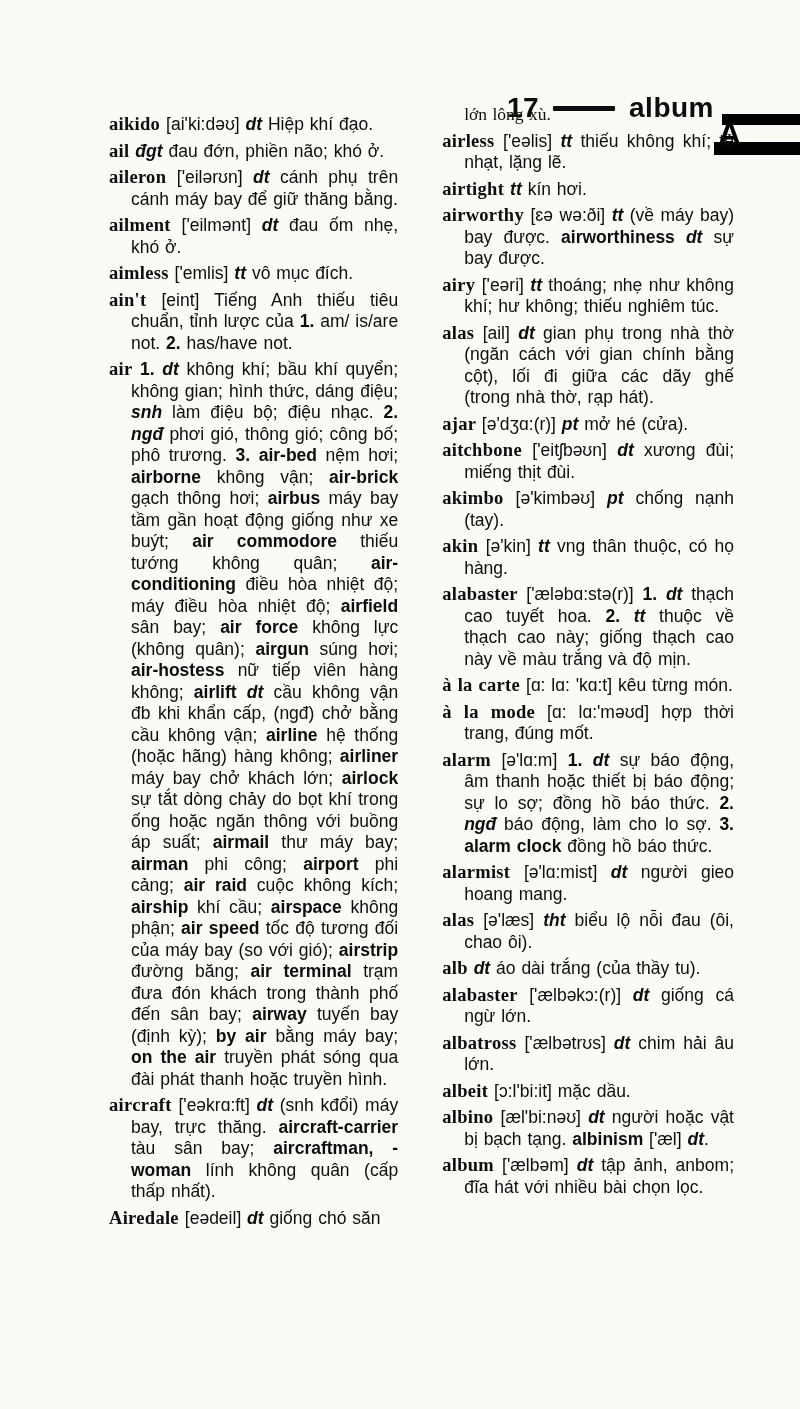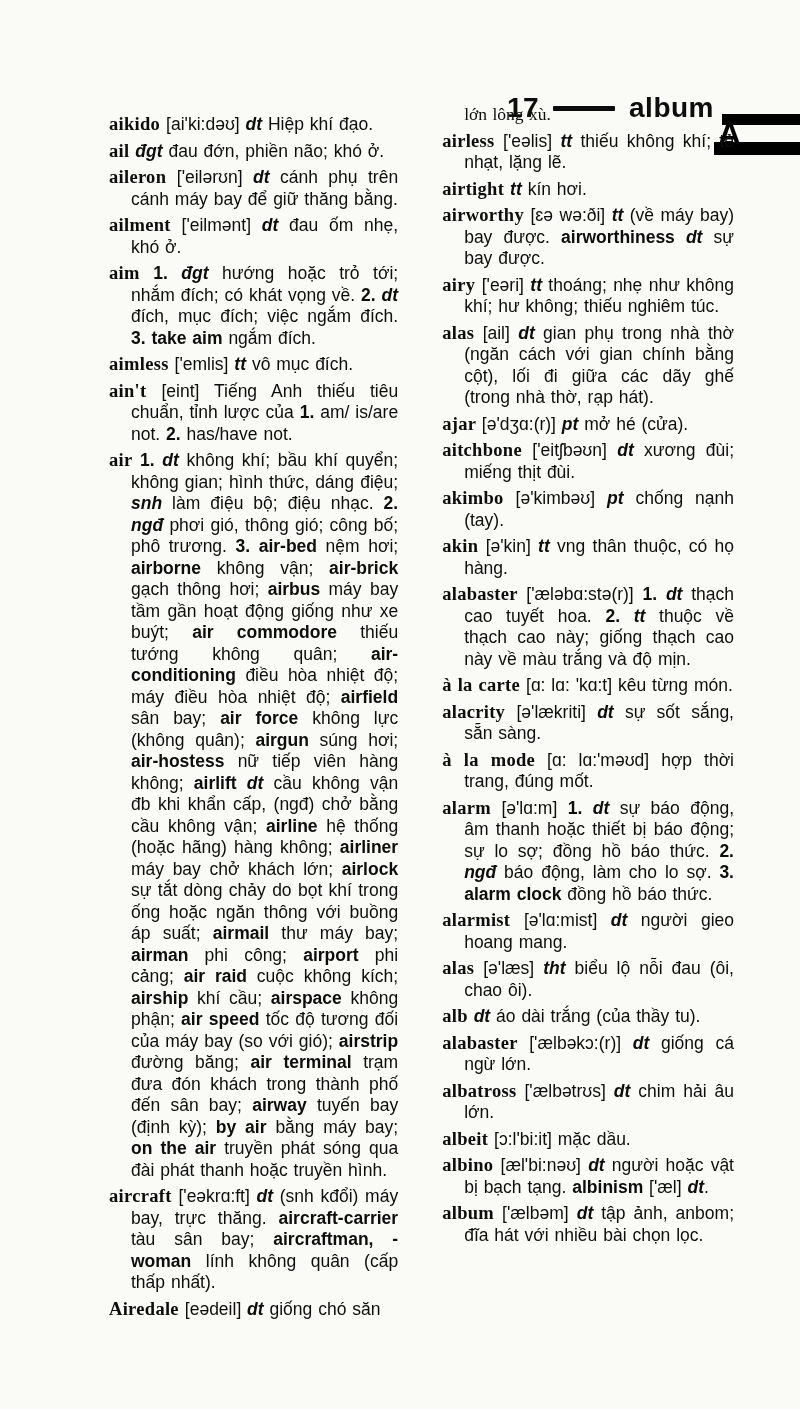--- a/index.html
+++ b/index.html
@@ -95,41 +95,39 @@
     <div class="bar-bottom"></div>
     <span class="letter">A</span>
   </div>
 
   <div class="columns">
     <div class="col col-left" id="col-left">
         <p class="entry"><span class="seg-h">aikido </span><span class="seg-n">[ai'ki:dəʊ] </span><span class="seg-bi">dt </span><span class="seg-n">Hiệp khí đạo.</span></p>
         <p class="entry"><span class="seg-h">ail </span><span class="seg-bi">đgt </span><span class="seg-n">đau đớn, phiền não; khó ở.</span></p>
         <p class="entry"><span class="seg-h">aileron </span><span class="seg-n">['eilərʊn] </span><span class="seg-bi">dt </span><span class="seg-n">cánh phụ trên cánh máy bay để giữ thăng bằng.</span></p>
         <p class="entry"><span class="seg-h">ailment </span><span class="seg-n">['eilmənt] </span><span class="seg-bi">dt </span><span class="seg-n">đau ốm nhẹ, khó ở.</span></p>
-        <p class="entry"><span class="seg-h">aim </span><span class="seg-b">1. </span><span class="seg-bi">đgt </span><span class="seg-n">hướng hoặc trỏ tới; nhắm đích; có khát vọng về. </span><span class="seg-b">2. </span><span class="seg-bi">dt </span><span class="seg-n">đích, mục đích; việc ngắm đích. </span><span class="seg-b">3. take aim </span><span class="seg-n">ngắm đích.</span></p>
         <p class="entry"><span class="seg-h">aimless </span><span class="seg-n">['emlis] </span><span class="seg-bi">tt </span><span class="seg-n">vô mục đích.</span></p>
         <p class="entry"><span class="seg-h">ain't </span><span class="seg-n">[eint] Tiếng Anh thiếu tiêu chuẩn, tỉnh lược của </span><span class="seg-b">1. </span><span class="seg-n">am/ is/are not. </span><span class="seg-b">2. </span><span class="seg-n">has/have not.</span></p>
         <p class="entry"><span class="seg-h">air </span><span class="seg-b">1. </span><span class="seg-bi">dt </span><span class="seg-n">không khí; bầu khí quyển; không gian; hình thức, dáng điệu; </span><span class="seg-bi">snh </span><span class="seg-n">làm điệu bộ; điệu nhạc. </span><span class="seg-b">2. </span><span class="seg-bi">ngđ </span><span class="seg-n">phơi gió, thông gió; công bố; phô trương. </span><span class="seg-b">3. air-bed </span><span class="seg-n">nệm hơi; </span><span class="seg-b">airborne </span><span class="seg-n">không vận; </span><span class="seg-b">air-brick </span><span class="seg-n">gạch thông hơi; </span><span class="seg-b">airbus </span><span class="seg-n">máy bay tầm gần hoạt động giống như xe buýt; </span><span class="seg-b">air commodore </span><span class="seg-n">thiếu tướng không quân; </span><span class="seg-b">air-conditioning </span><span class="seg-n">điều hòa nhiệt độ; máy điều hòa nhiệt độ; </span><span class="seg-b">airfield </span><span class="seg-n">sân bay; </span><span class="seg-b">air force </span><span class="seg-n">không lực (không quân); </span><span class="seg-b">airgun </span><span class="seg-n">súng hơi; </span><span class="seg-b">air-hostess </span><span class="seg-n">nữ tiếp viên hàng không; </span><span class="seg-b">airlift </span><span class="seg-bi">dt </span><span class="seg-n">cầu không vận đb khi khẩn cấp, (ngđ) chở bằng cầu không vận; </span><span class="seg-b">airline </span><span class="seg-n">hệ thống (hoặc hãng) hàng không; </span><span class="seg-b">airliner </span><span class="seg-n">máy bay chở khách lớn; </span><span class="seg-b">airlock </span><span class="seg-n">sự tắt dòng chảy do bọt khí trong ống hoặc ngăn thông với buồng áp suất; </span><span class="seg-b">airmail </span><span class="seg-n">thư máy bay; </span><span class="seg-b">airman </span><span class="seg-n">phi công; </span><span class="seg-b">airport </span><span class="seg-n">phi cảng; </span><span class="seg-b">air raid </span><span class="seg-n">cuộc không kích; </span><span class="seg-b">airship </span><span class="seg-n">khí cầu; </span><span class="seg-b">airspace </span><span class="seg-n">không phận; </span><span class="seg-b">air speed </span><span class="seg-n">tốc độ tương đối của máy bay (so với gió); </span><span class="seg-b">airstrip </span><span class="seg-n">đường băng; </span><span class="seg-b">air terminal </span><span class="seg-n">trạm đưa đón khách trong thành phố đến sân bay; </span><span class="seg-b">airway </span><span class="seg-n">tuyến bay (định kỳ); </span><span class="seg-b">by air </span><span class="seg-n">bằng máy bay; </span><span class="seg-b">on the air </span><span class="seg-n">truyền phát sóng qua đài phát thanh hoặc truyền hình.</span></p>
         <p class="entry"><span class="seg-h">aircraft </span><span class="seg-n">['eəkrɑ:ft] </span><span class="seg-bi">dt </span><span class="seg-n">(snh kđổi) máy bay, trực thăng. </span><span class="seg-b">aircraft-carrier </span><span class="seg-n">tàu sân bay; </span><span class="seg-b">aircraftman, -woman </span><span class="seg-n">lính không quân (cấp thấp nhất).</span></p>
         <p class="entry"><span class="seg-h">Airedale </span><span class="seg-n">[eədeil] </span><span class="seg-bi">dt </span><span class="seg-n">giống chó săn</span></p>
       </div>
     <div class="col col-right" id="col-right">
         <p class="entry cont"><span class="seg-n">lớn lông xù.</span></p>
         <p class="entry"><span class="seg-h">airless </span><span class="seg-n">['eəlis] </span><span class="seg-bi">tt </span><span class="seg-n">thiếu không khí; tẻ nhạt, lặng lẽ.</span></p>
         <p class="entry"><span class="seg-h">airtight </span><span class="seg-bi">tt </span><span class="seg-n">kín hơi.</span></p>
         <p class="entry"><span class="seg-h">airworthy </span><span class="seg-n">[ɛə wə:ði] </span><span class="seg-bi">tt </span><span class="seg-n">(về máy bay) bay được. </span><span class="seg-b">airworthiness </span><span class="seg-bi">dt </span><span class="seg-n">sự bay được.</span></p>
         <p class="entry"><span class="seg-h">airy </span><span class="seg-n">['eəri] </span><span class="seg-bi">tt </span><span class="seg-n">thoáng; nhẹ như không khí; hư không; thiếu nghiêm túc.</span></p>
         <p class="entry"><span class="seg-h">alas </span><span class="seg-n">[ail] </span><span class="seg-bi">dt </span><span class="seg-n">gian phụ trong nhà thờ (ngăn cách với gian chính bằng cột), lối đi giữa các dãy ghế (trong nhà thờ, rạp hát).</span></p>
         <p class="entry"><span class="seg-h">ajar </span><span class="seg-n">[ə'dʒɑ:(r)] </span><span class="seg-bi">pt </span><span class="seg-n">mở hé (cửa).</span></p>
         <p class="entry"><span class="seg-h">aitchbone </span><span class="seg-n">['eitʃbəʊn] </span><span class="seg-bi">dt </span><span class="seg-n">xương đùi; miếng thịt đùi.</span></p>
         <p class="entry"><span class="seg-h">akimbo </span><span class="seg-n">[ə'kimbəʊ] </span><span class="seg-bi">pt </span><span class="seg-n">chống nạnh (tay).</span></p>
         <p class="entry"><span class="seg-h">akin </span><span class="seg-n">[ə'kin] </span><span class="seg-bi">tt </span><span class="seg-n">vng thân thuộc, có họ hàng.</span></p>
         <p class="entry"><span class="seg-h">alabaster </span><span class="seg-n">['æləbɑ:stə(r)] </span><span class="seg-b">1. </span><span class="seg-bi">dt </span><span class="seg-n">thạch cao tuyết hoa. </span><span class="seg-b">2. </span><span class="seg-bi">tt </span><span class="seg-n">thuộc về thạch cao này; giống thạch cao này về màu trắng và độ mịn.</span></p>
         <p class="entry"><span class="seg-h">à la carte </span><span class="seg-n">[ɑ: lɑ: 'kɑ:t] kêu từng món.</span></p>
-        <p class="entry"><span class="seg-h">alacrity </span><span class="seg-n">[ə'lækriti] </span><span class="seg-bi">dt </span><span class="seg-n">sự sốt sắng, sẵn sàng.</span></p>
         <p class="entry"><span class="seg-h">à la mode </span><span class="seg-n">[ɑ: lɑ:'məʊd] hợp thời trang, đúng mốt.</span></p>
         <p class="entry"><span class="seg-h">alarm </span><span class="seg-n">[ə'lɑ:m] </span><span class="seg-b">1. </span><span class="seg-bi">dt </span><span class="seg-n">sự báo động, âm thanh hoặc thiết bị báo động; sự lo sợ; đồng hồ báo thức. </span><span class="seg-b">2. </span><span class="seg-bi">ngđ </span><span class="seg-n">báo động, làm cho lo sợ. </span><span class="seg-b">3. alarm clock </span><span class="seg-n">đồng hồ báo thức.</span></p>
         <p class="entry"><span class="seg-h">alarmist </span><span class="seg-n">[ə'lɑ:mist] </span><span class="seg-bi">dt </span><span class="seg-n">người gieo hoang mang.</span></p>
         <p class="entry"><span class="seg-h">alas </span><span class="seg-n">[ə'læs] </span><span class="seg-bi">tht </span><span class="seg-n">biểu lộ nỗi đau (ôi, chao ôi).</span></p>
         <p class="entry"><span class="seg-h">alb </span><span class="seg-bi">dt </span><span class="seg-n">áo dài trắng (của thầy tu).</span></p>
         <p class="entry"><span class="seg-h">alabaster </span><span class="seg-n">['ælbəkɔ:(r)] </span><span class="seg-bi">dt </span><span class="seg-n">giống cá ngừ lớn.</span></p>
         <p class="entry"><span class="seg-h">albatross </span><span class="seg-n">['ælbətrʊs] </span><span class="seg-bi">dt </span><span class="seg-n">chim hải âu lớn.</span></p>
         <p class="entry"><span class="seg-h">albeit </span><span class="seg-n">[ɔ:l'bi:it] mặc dầu.</span></p>
         <p class="entry"><span class="seg-h">albino </span><span class="seg-n">[æl'bi:nəʊ] </span><span class="seg-bi">dt </span><span class="seg-n">người hoặc vật bị bạch tạng. </span><span class="seg-b">albinism </span><span class="seg-n">['æl] </span><span class="seg-bi">dt</span><span class="seg-n">.</span></p>
         <p class="entry"><span class="seg-h">album </span><span class="seg-n">['ælbəm] </span><span class="seg-bi">dt </span><span class="seg-n">tập ảnh, anbom; đĩa hát với nhiều bài chọn lọc.</span></p>

